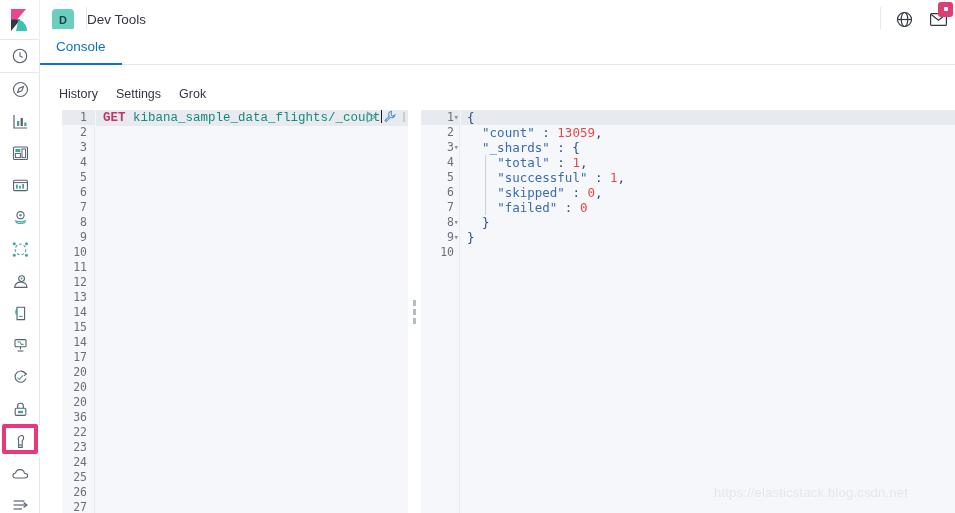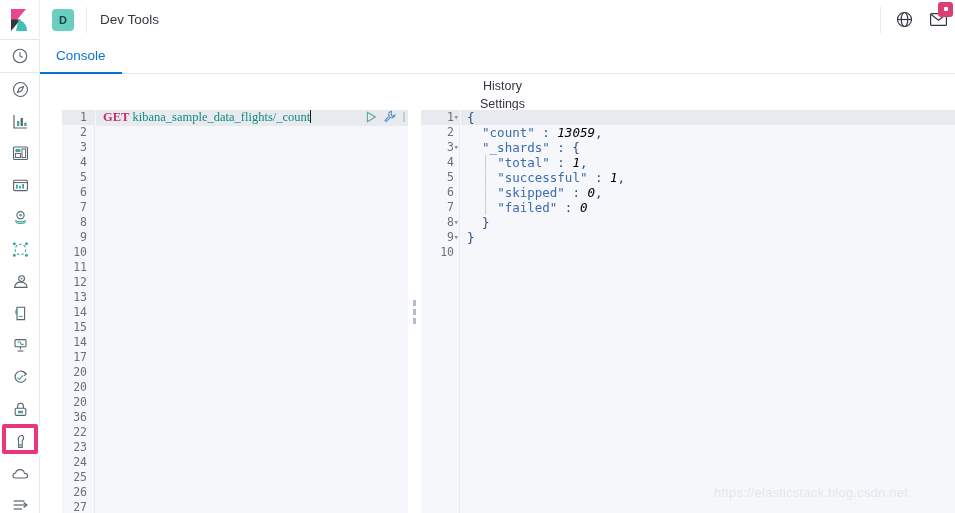--- a/index.html
+++ b/index.html
@@ -37,21 +37,20 @@
     border-radius: 4px;
     color: #17424a;
     font-size: 11px; font-weight: bold;
     display: flex; align-items: center; justify-content: center;
     letter-spacing: 0;
   }
   .badge-divider {
     width: 1px; height: 26px; background: #e6e9ec; margin-left: 12px;
   }
   .app-title {
-    margin-left: 13px;
     font-size: 13.5px;
     color: #343741;
   }
   .header-spacer { flex: 1; }
   .header-divider {
     width: 1px; height: 26px; background: #e6e9ec;
   }
   .header-icon {
     width: 34px; height: 40px;
     display:flex; align-items:center; justify-content:center;
@@ -94,21 +93,21 @@
     border-radius: 2px;
     box-sizing: border-box;
     pointer-events: none;
   }
   .side-item.highlighted {
     background: #ffffff;
   }
 
   
   .tabbar {
-    position: absolute; left: 40px; top: 38px;
+    position: absolute; left: 40px; top: 29px;
     width: 915px; height: 36px;
     background: #fff;
     border-bottom: 1px solid #e3e6ea;
     display: flex; align-items: stretch;
     padding-left: 0;
   }
   .tab {
     display: flex; align-items: center;
     padding: 0 16px;
     font-size: 13.5px;
@@ -123,21 +122,20 @@
     height: 2px; background: #0b72d4;
   }
 
   
   .submenu {
     position: absolute; left: 40px; top: 77px;
     width: 915px; height: 33px;
     background: #fff;
     display: flex; align-items: center;
     padding-left: 10px;
-    flex-direction: column;
   }
   .submenu-item {
     font-size: 12.5px;
     color: #343741;
     padding: 2px 9px;
     cursor: pointer;
   }
 
   
   .editor-pane {
@@ -159,21 +157,21 @@
     font-family: "DejaVu Sans Mono", monospace;
     font-size: 11.5px;
     color: #69707d;
   }
   .editor-code {
     position: absolute; left: 34px; top: 0;
     width: 312px; height: 403px;
   }
   .cline {
     height: 16px; line-height: 15px;
-    font-family: Liberation Serif, serif;
+    font-family: Liberation Mono, monospace;
     font-size: 12.5px;
     white-space: pre;
     padding-left: 7px;
   }
   .active-line { background: #e7ebf0; }
   .tok-method { color: #c4326a; font-weight: bold; }
   .tok-url { color: #14897f; }
   .caret {
     display: inline-block;
     width: 1px; height: 13px;
@@ -234,21 +232,21 @@
   .oline {
     height: 15px; line-height: 15px;
     font-family: "DejaVu Sans Mono", monospace;
     font-size: 12.5px;
     white-space: pre;
     padding-left: 6px;
     color: #2a4d80;
   }
   .out-active { background: #e7ebf0; }
   .j-key { color: #3b6bb0; }
-  .j-num { color: #000000; font-style: italic; }
+  .j-num { color: #ef4444; }
   .indent-guide { color: #c6cdd6; }
 
   
   .watermark {
     position: absolute;
     left: 714px; top: 485px;
     font-size: 13px;
     color: #e3e7ec;
     letter-spacing: 0.2px;
     user-select: none;

